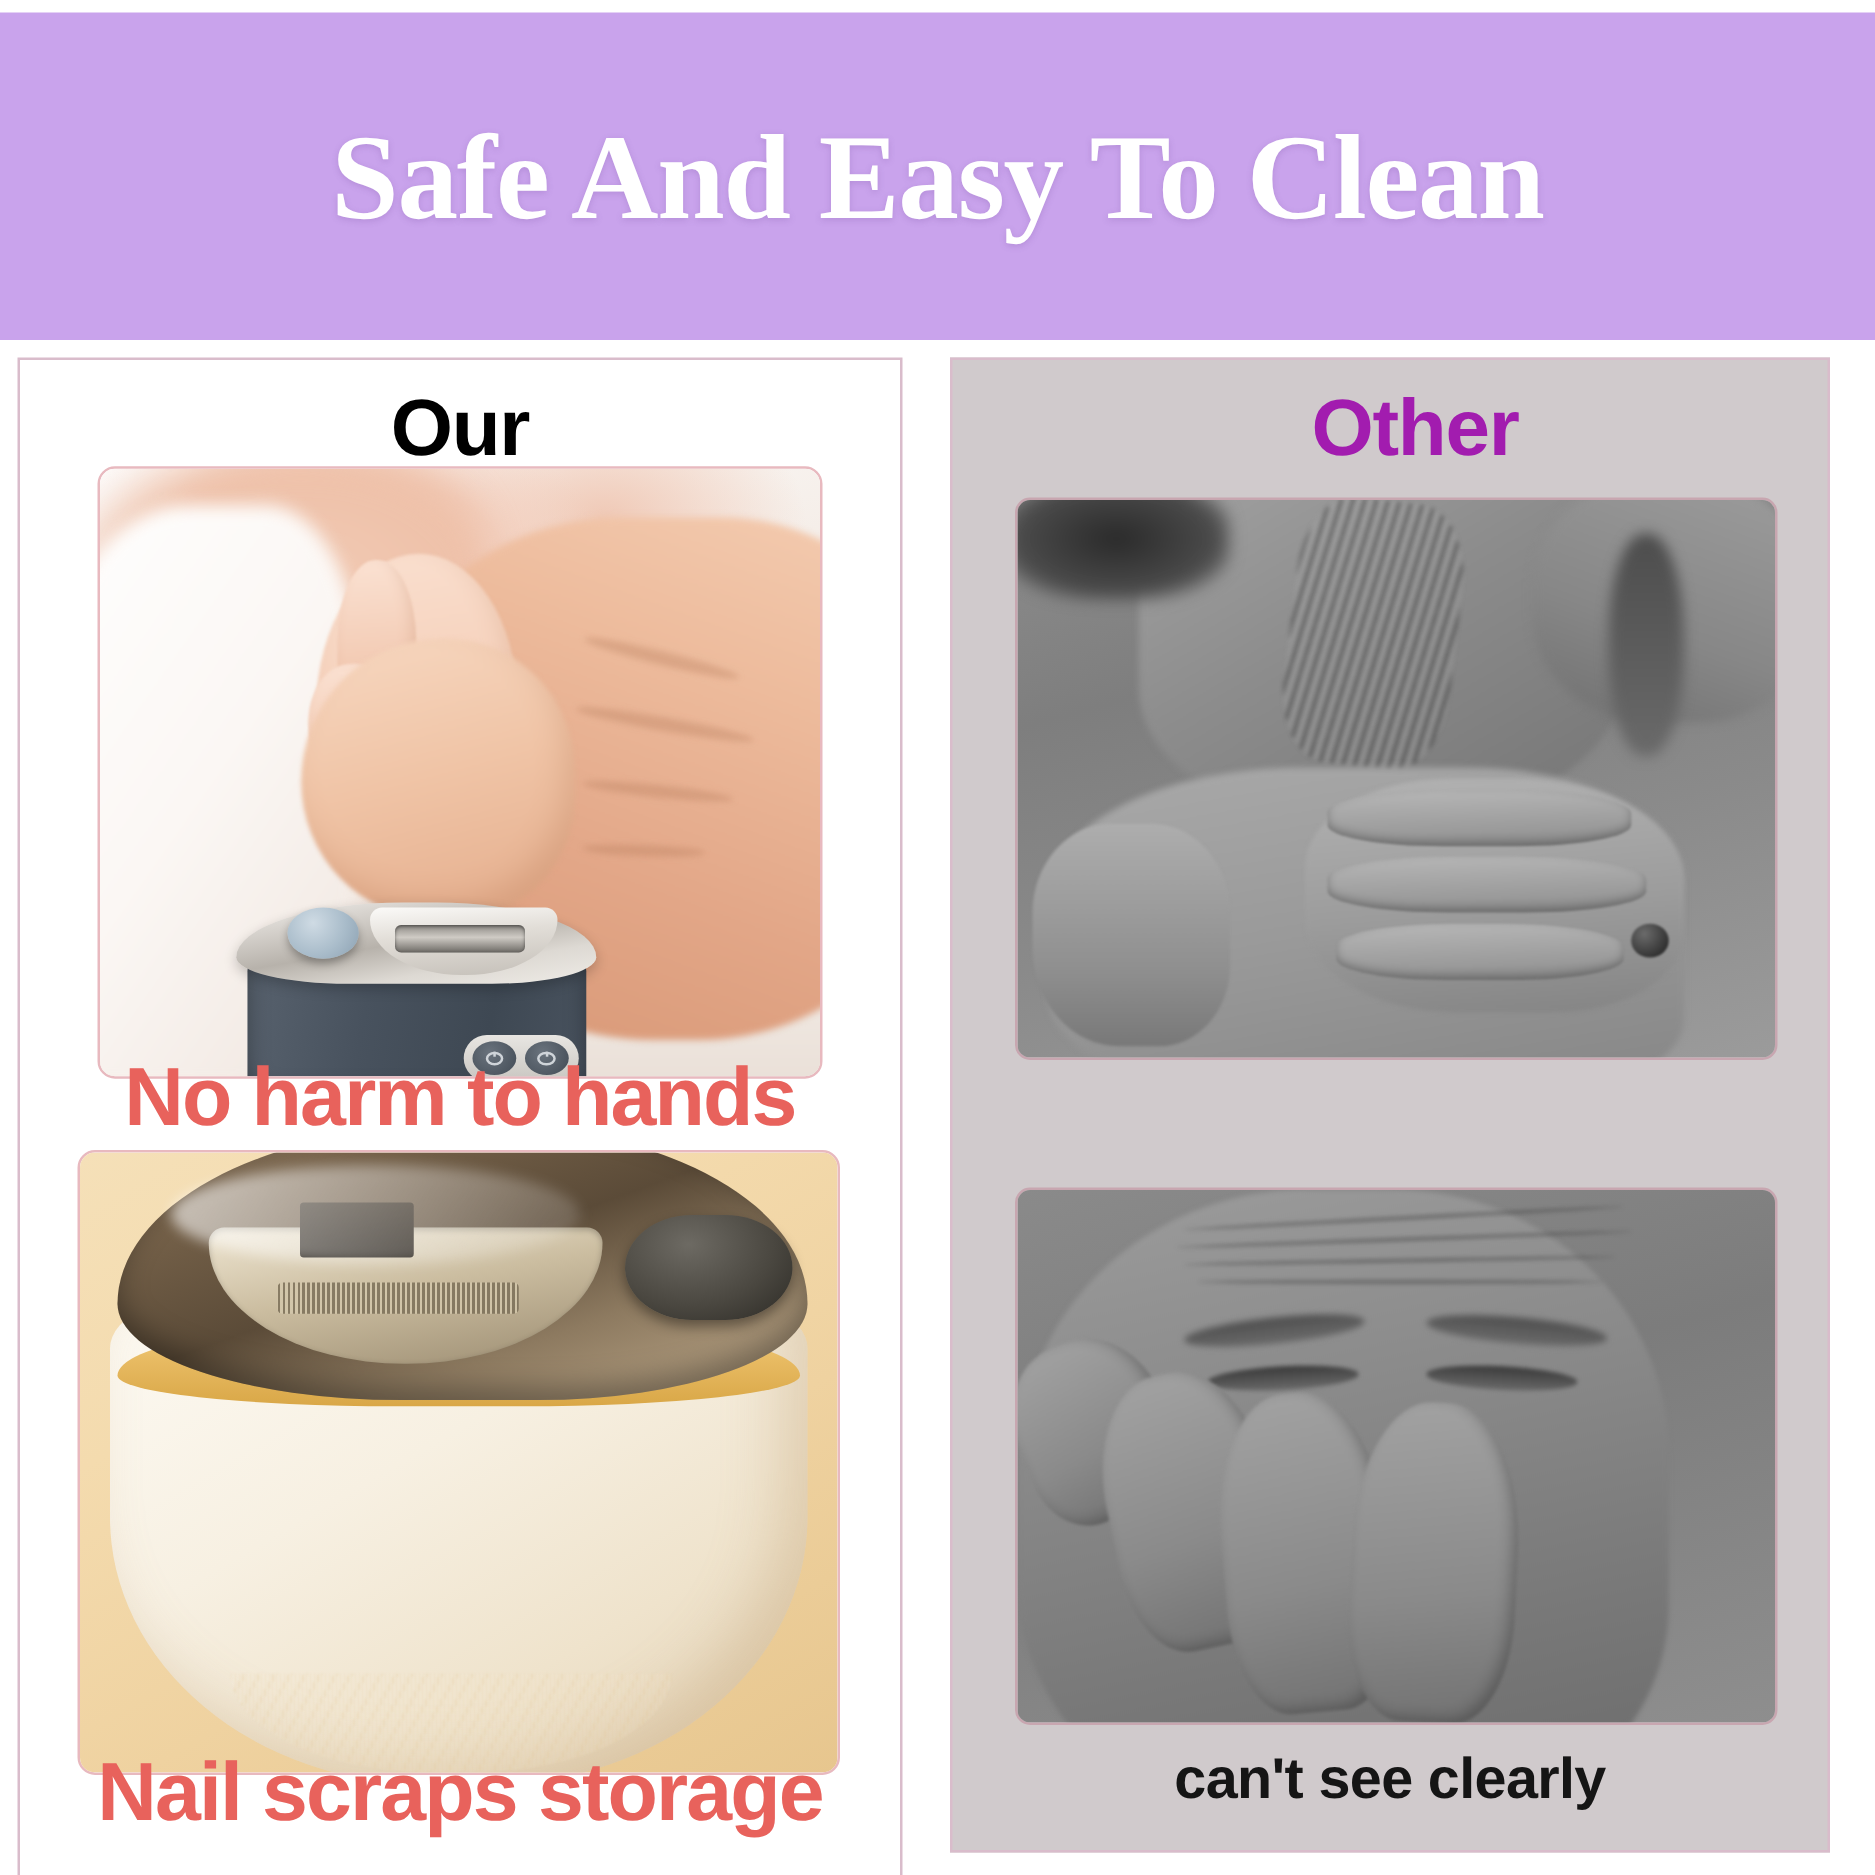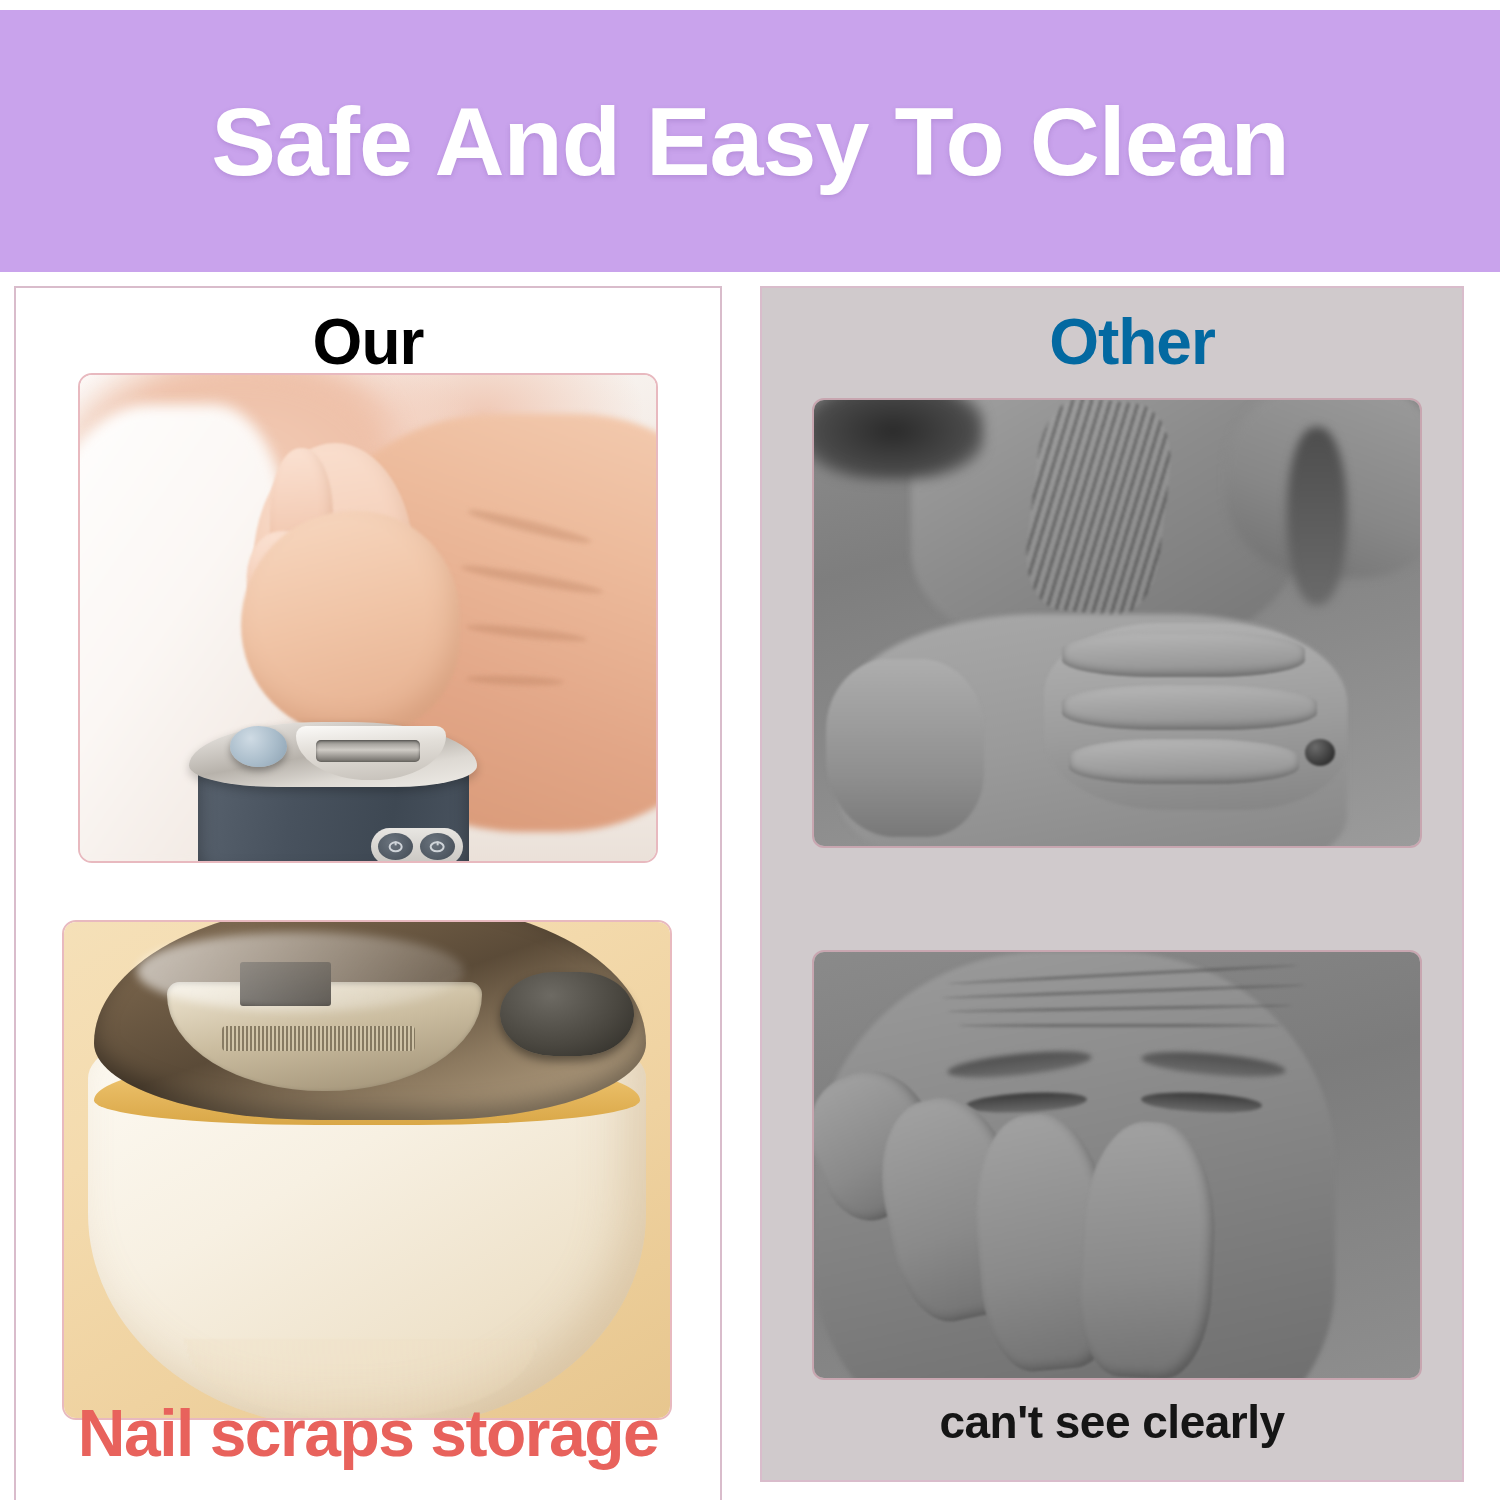--- a/index.html
+++ b/index.html
@@ -28,20 +28,21 @@
     justify-content: center;
   }
   #header-title {
     color: #ffffff;
     font-size: 97px;
     font-weight: bold;
     letter-spacing: -1px;
     line-height: 1;
     text-shadow: 0 2px 5px rgba(120,80,160,0.25);
     white-space: nowrap;
+    font-family: Liberation Serif, serif;
   }
 
   
   #panels {
     position: absolute;
     left: 0;
     top: 278px;
     width: 1500px;
     height: 1210px;
   }
@@ -67,21 +68,21 @@
 
   .panel-title {
     text-align: center;
     font-size: 64px;
     font-weight: bold;
     line-height: 1;
     padding-top: 22px;
     letter-spacing: -1px;
   }
   #panel-our .panel-title { color: #000000; }
-  #panel-other .panel-title { color: #0369a1; padding-left: 40px; }
+  #panel-other .panel-title { color: #a21caf; padding-left: 40px; }
 
   
   .photo-frame {
     position: absolute;
     box-sizing: border-box;
     border: 2px solid #e8b9bf;
     border-radius: 14px;
     overflow: hidden;
   }
   .photo-frame.gray-frame { border-color: #c8a6b0; border-radius: 12px; }
@@ -544,20 +545,21 @@
               <span class="pwr-glyph"></span>
             </div>
             <div class="dev1-btn" id="dev1-btnB">
               <span class="pwr-glyph"></span>
             </div>
           </div>
         </div>
       </div>
     </div>
 
+    <div class="caption-red" id="caption-no-harm">No harm to hands</div>
 
     <div class="photo-frame" id="frame-device">
       <div class="photo" id="photo-device">
         <div id="dev2-shell"></div>
         <div id="dev2-base-texture"></div>
         <div id="dev2-goldband"></div>
         <div id="dev2-lid"></div>
         <div id="dev2-innerblade"></div>
         <div id="dev2-bladeribs"></div>
         <div id="dev2-darkclip"></div>

